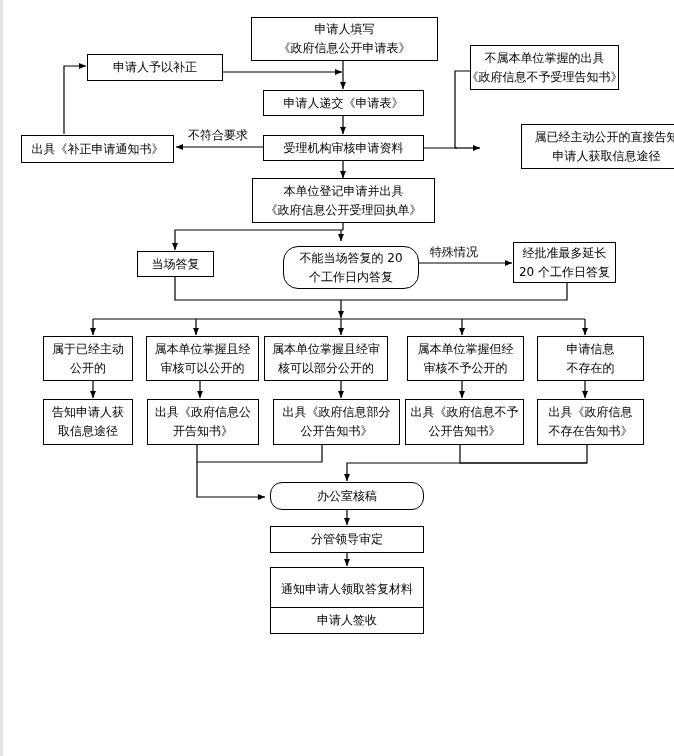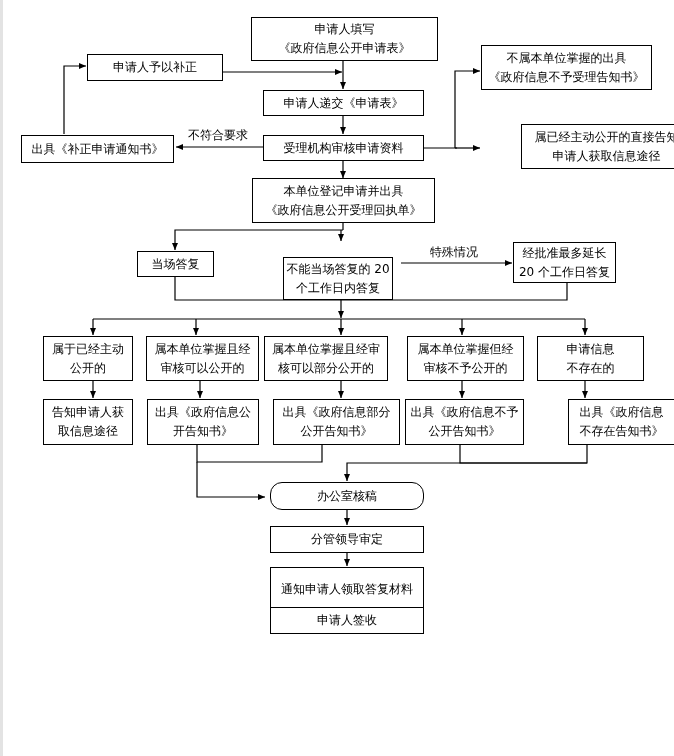--- a/index.html
+++ b/index.html
@@ -100,40 +100,40 @@
   <div class="box" style="left:21px;top:135px;width:153px;height:28px;">
     <span>出具《补正申请通知书》</span>
   </div>
 
   <div class="lbl" style="left:188px;top:128px;">不符合要求</div>
 
   <div class="box" style="left:263px;top:135px;width:161px;height:26px;">
     <span>受理机构审核申请资料</span>
   </div>
 
-  <div class="box" style="left:481px;top:45px;width:171px;height:45px;">
+  <div class="box" style="left:470px;top:45px;width:149px;height:45px;">
     <span>不属本单位掌握的出具</span>
     <span>《政府信息不予受理告知书》</span>
   </div>
 
   <div class="box" style="left:481px;top:124px;width:171px;height:45px;margin-left:40px;">
     <span>属已经主动公开的直接告知</span>
     <span>申请人获取信息途径</span>
   </div>
 
   <div class="box" style="left:252px;top:178px;width:183px;height:45px;">
     <span>本单位登记申请并出具</span>
     <span>《政府信息公开受理回执单》</span>
   </div>
 
   <div class="box" style="left:137px;top:251px;width:77px;height:26px;">
     <span>当场答复</span>
   </div>
 
-  <div class="box" style="left:283px;top:257px;width:110px;height:43px;">
+  <div class="box" style="left:283px;top:246px;width:136px;height:43px;border-radius:15px;">
     <span>不能当场答复的 20</span>
     <span>个工作日内答复</span>
   </div>
 
   <div class="lbl" style="left:430px;top:245px;">特殊情况</div>
 
   <div class="box" style="left:513px;top:242px;width:103px;height:41px;">
     <span>经批准最多延长</span>
     <span>20 个工作日答复</span>
   </div>
@@ -168,21 +168,21 @@
     <span>开告知书》</span>
   </div>
   <div class="box" style="left:273px;top:399px;width:127px;height:46px;">
     <span>出具《政府信息部分</span>
     <span>公开告知书》</span>
   </div>
   <div class="box" style="left:405px;top:399px;width:119px;height:46px;">
     <span>出具《政府信息不予</span>
     <span>公开告知书》</span>
   </div>
-  <div class="box" style="left:537px;top:399px;width:107px;height:46px;margin-left:31px;">
+  <div class="box" style="left:537px;top:399px;width:107px;height:46px;">
     <span>出具《政府信息</span>
     <span>不存在告知书》</span>
   </div>
 
   <div class="box" style="left:270px;top:482px;width:154px;height:28px;border-radius:12px;">
     <span>办公室核稿</span>
   </div>
   <div class="box" style="left:270px;top:526px;width:154px;height:27px;">
     <span>分管领导审定</span>
   </div>

